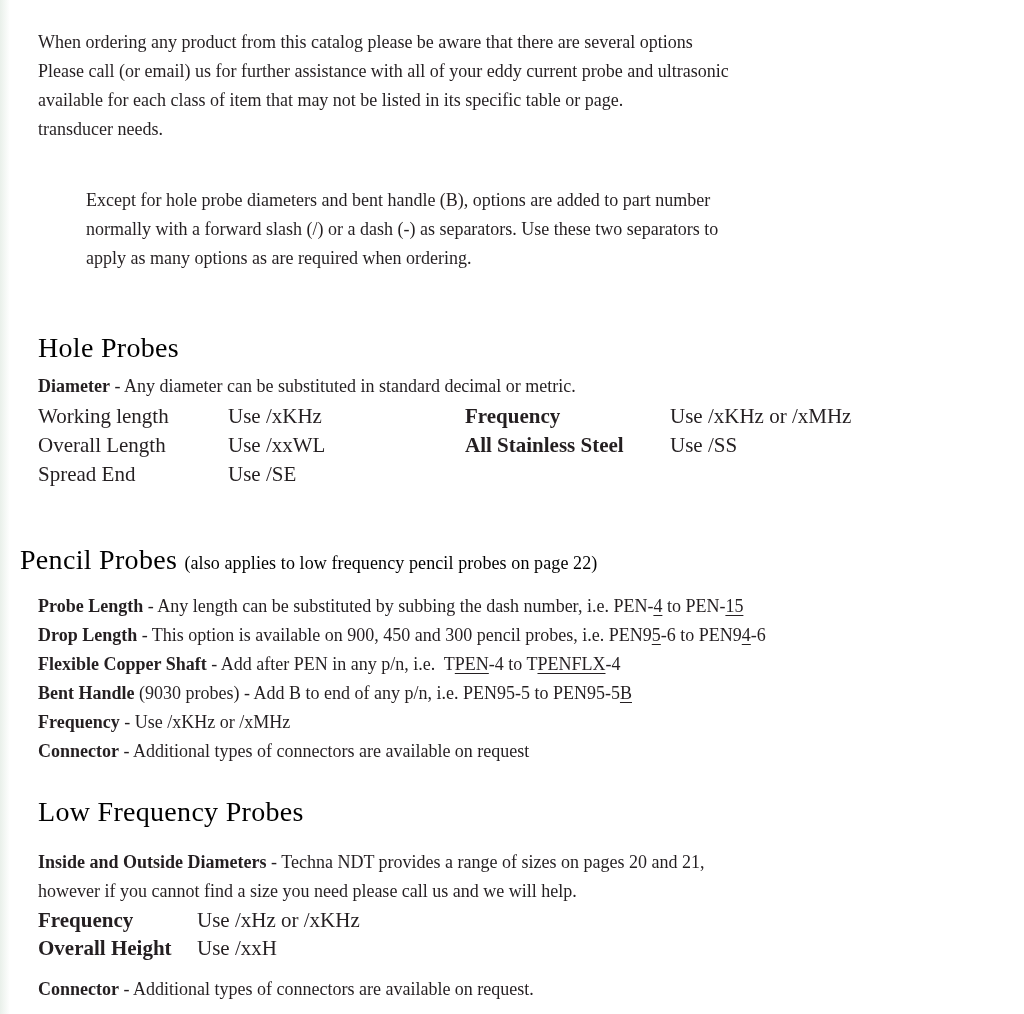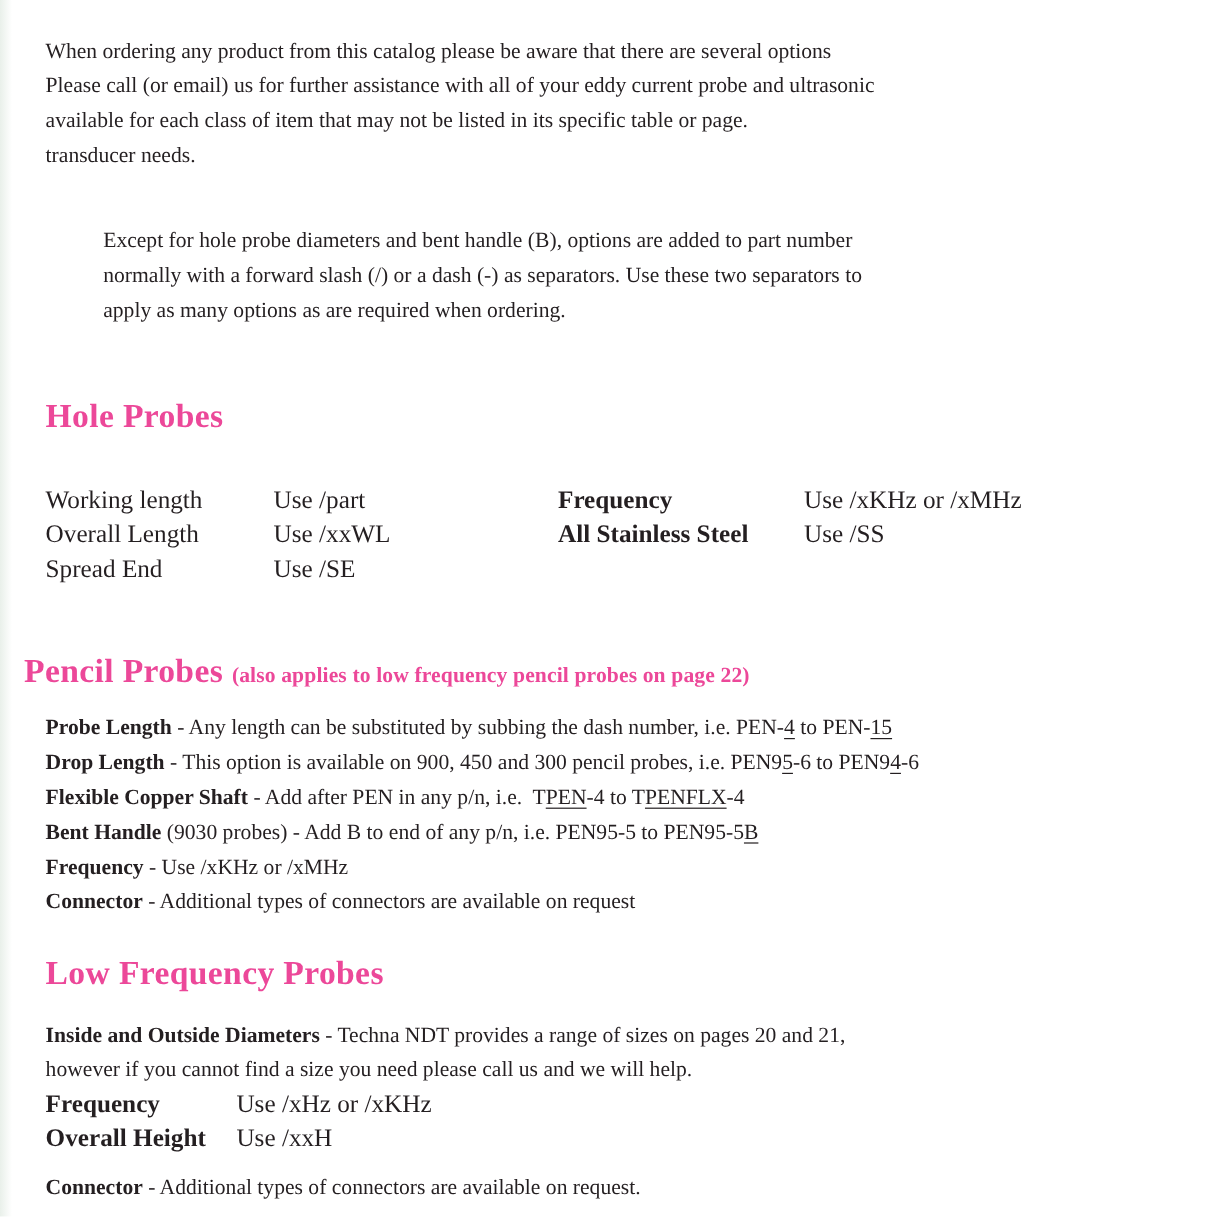--- a/index.html
+++ b/index.html
@@ -14,21 +14,21 @@
   .edge-strip{
     position:absolute;left:0;top:0;width:10px;height:100%;
     background:linear-gradient(to right,#e9f0ea,rgba(255,255,255,0));
   }
   .block{position:absolute;}
   .body-text{font-size:18px;line-height:29px;}
   .line{white-space:nowrap;}
   .b{font-weight:700;}
   .u{text-decoration:underline;text-underline-offset:3px;text-decoration-thickness:1.2px;}
   .section-heading{
-    font-size:28px;line-height:32px;font-weight:700;color:#ec4899;
+    font-size:28px;line-height:32px;font-weight:400;color:#000000;
     letter-spacing:0.3px;white-space:nowrap;
   }
   .heading-note{font-size:18px;letter-spacing:0.1px;}
   .opt-row{display:flex;line-height:29px;font-size:21px;}
   .opt-row .c1{width:190px;font-weight:400;}
   .opt-row .c2{width:237px;}
   .opt-row .c3{width:205px;font-weight:700;}
   .opt-row .c4{flex:1;}
   .lf-row{display:flex;line-height:28px;font-size:21px;}
   .lf-row .c1{width:159px;font-weight:700;}
@@ -48,25 +48,26 @@
   </div>
 
   <div class="block body-text" style="left:86px;top:186px;">
     <div class="line">Except for hole probe diameters and bent handle (B), options are added to part number</div>
     <div class="line">normally with a forward slash (/) or a dash (-) as separators. Use these two separators to</div>
     <div class="line">apply as many options as are required when ordering.</div>
   </div>
 
   <div class="block section-heading" style="left:38px;top:332px;">Hole Probes</div>
 
+  <div class="block body-text line" style="left:38px;top:372px;"><span class="b">Diameter</span><span> - Any diameter can be substituted in standard decimal or metric.</span></div>
 
   <div class="block" style="left:38px;top:402px;right:30px;">
     <div class="opt-row">
       <span class="c1">Working length</span>
-      <span class="c2">Use /part</span>
+      <span class="c2">Use /xKHz</span>
       <span class="c3">Frequency</span>
       <span class="c4">Use /xKHz or /xMHz</span>
     </div>
     <div class="opt-row">
       <span class="c1">Overall Length</span>
       <span class="c2">Use /xxWL</span>
       <span class="c3">All Stainless Steel</span>
       <span class="c4">Use /SS</span>
     </div>
     <div class="opt-row">

